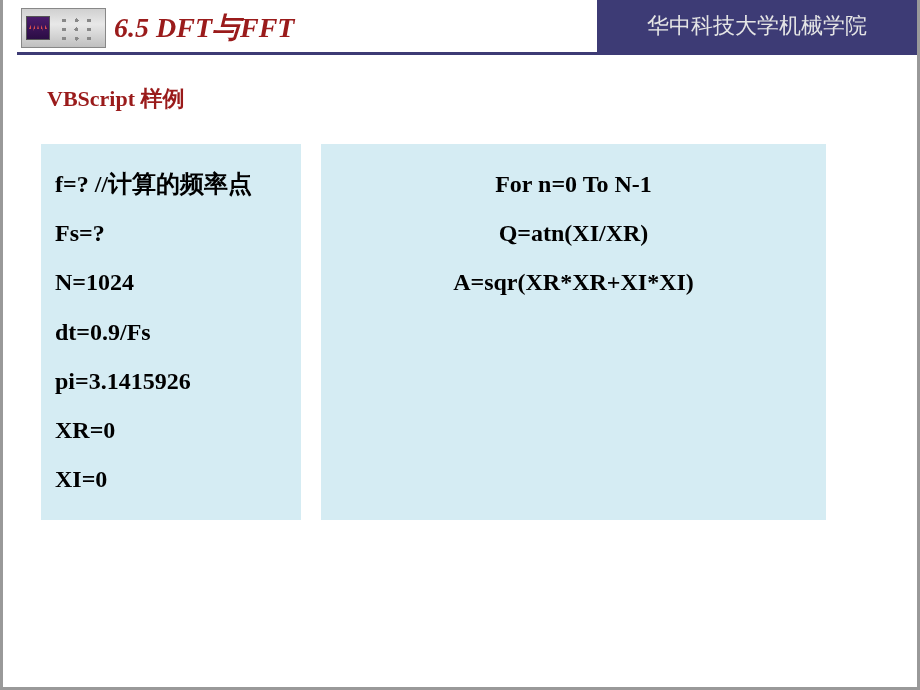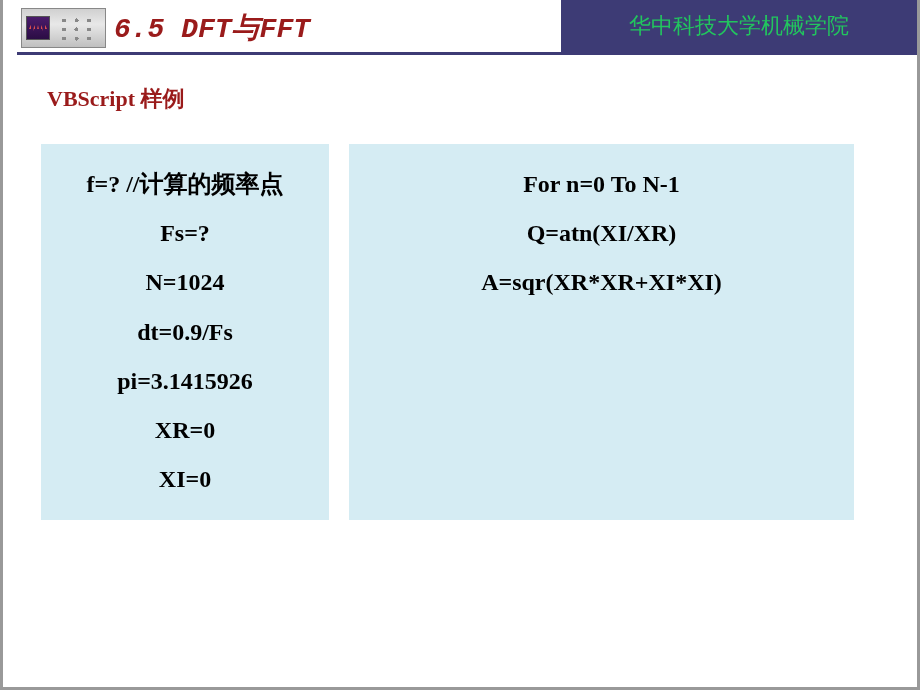--- a/index.html
+++ b/index.html
@@ -71,30 +71,30 @@
         radial-gradient(circle at 20% 85%, #888 2px, transparent 2px),
         radial-gradient(circle at 45% 85%, #888 2px, transparent 2px),
         radial-gradient(circle at 70% 85%, #888 2px, transparent 2px);
     }
     .chapter-title {
       color: #9a1b1b;
       font-size: 28px;
       font-weight: bold;
       font-style: italic;
       margin-left: 8px;
-      font-family: Liberation Mono, monospace;
+      font-family: Liberation Serif, serif;
     }
     .institution {
       position: absolute;
       right: 0;
       top: 0;
       height: 52px;
-      width: 356px;
+      width: 320px;
       background: #3d3b75;
-      color: #22c55e;
+      color: #e5e5e5;
       font-family: "KaiTi", "SimSun", serif;
       font-size: 22px;
       display: flex;
       align-items: center;
       justify-content: center;
     }
     .header-line {
       position: absolute;
       right: 0;
       top: 52px;
@@ -120,22 +120,21 @@
     .code-box {
       background: #d5ecf3;
       padding: 16px 14px;
       font-size: 24px;
       font-family: "Times New Roman", "SimSun", serif;
       font-weight: bold;
       color: #000;
       line-height: 2.05;
     }
     .code-box.left {
-      width: 288px;
-      text-align: center;
+      width: 260px;
     }
     .code-box.right {
       width: 505px;
       text-align: center;
     }
   </style>
 </head>
 <body>
 
 <div class="slide-border">

